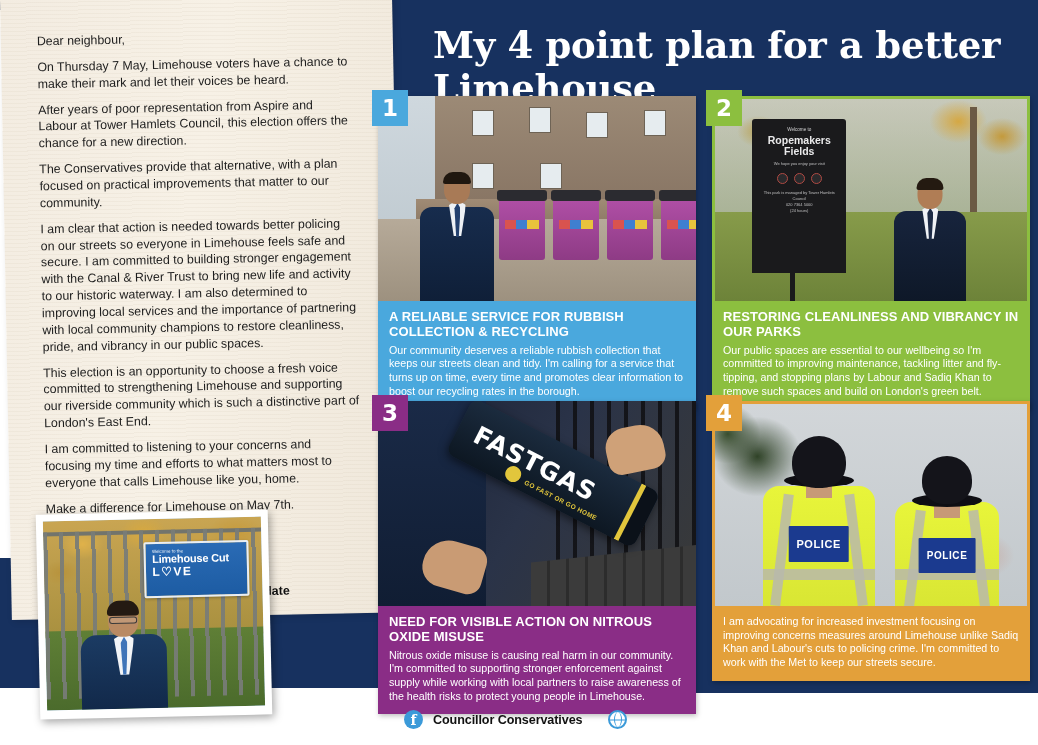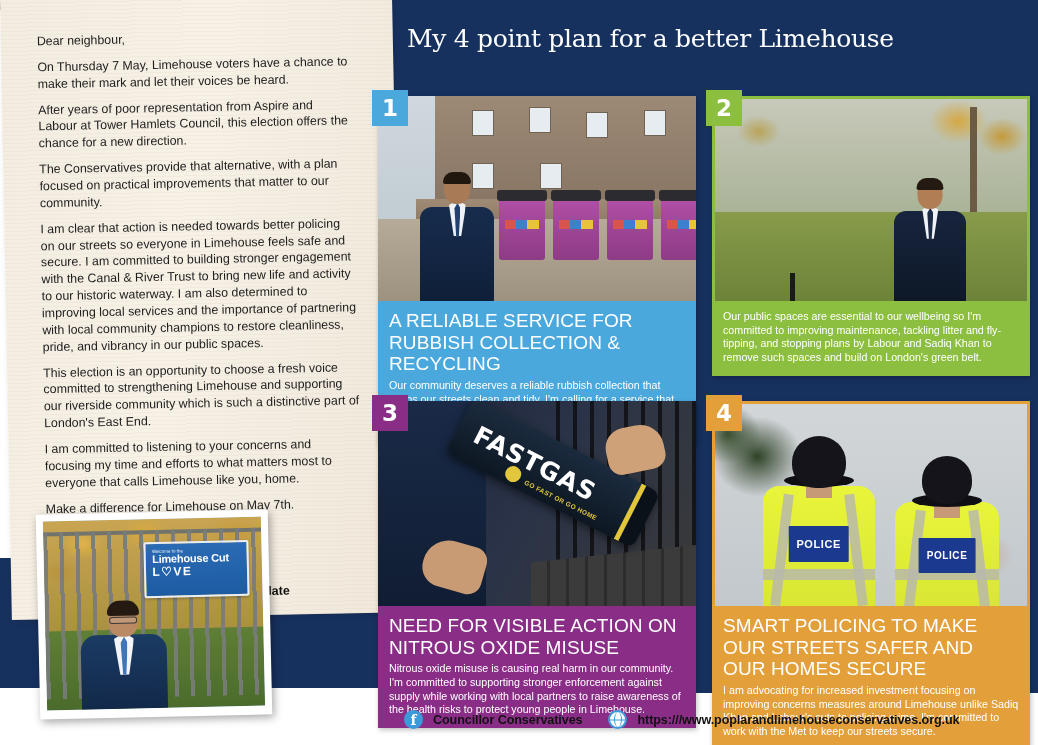--- a/index.html
+++ b/index.html
@@ -179,26 +179,26 @@
   }
   .cand-tie {
     position: absolute; left: 50%; top: 34px; transform: translateX(-50%);
     width: 7px; height: 38px; background: #3f74b8;
     clip-path: polygon(50% 0, 100% 16%, 72% 100%, 28% 100%, 0 16%);
   }
 
   
   .headline {
     position: absolute;
-    left: 407px; top: 24px;
+    left: 433px; top: 24px;
     width: 600px;
     color: #ffffff;
     font-family: "DejaVu Serif", serif;
-    font-weight: normal;
-    font-size: 25px;
+    font-weight: bold;
+    font-size: 37px;
     line-height: 1.17;
     letter-spacing: -0.3px;
   }
 
   
   .card {
     position: absolute;
     width: 318px;
     box-shadow: 1px 2px 5px rgba(0,0,0,0.25);
   }
@@ -211,22 +211,22 @@
     position: relative;
     width: 318px; height: 205px;
     overflow: hidden;
     background: #7d8790;
   }
   .card-body {
     padding: 9px 11px 11px 11px;
     color: #ffffff;
   }
   .card-title {
-    font-size: 19px;
-    font-weight: normal;
+    font-size: 13px;
+    font-weight: bold;
     line-height: 1.14;
     letter-spacing: 0.1px;
     margin-bottom: 4px;
     text-transform: uppercase;
   }
   .card-text {
     font-size: 10.7px;
     line-height: 1.28;
   }
 
@@ -494,29 +494,43 @@
 </div>
 
 <div class="card" id="card-2">
   <div class="badge">2</div>
   <div class="card-photo">
     <div class="c2-sky"></div>
     <div class="c2-trees"></div>
     <div class="c2-trunk"></div>
     <div class="c2-grass"></div>
     <div class="c2-post"></div>
+    <div class="c2-sign">
+      <div class="w">Welcome to</div>
+      <div class="t">Ropemakers Fields</div>
+      <div class="s">We hope you enjoy your visit</div>
+      <div class="c2-icons">
+        <i></i>
+        <i></i>
+        <i></i>
+      </div>
+      <div class="s">This park is managed by Tower Hamlets Council</div>
+      <div class="s">020 7364 5000</div>
+      <div class="s">(24 hours)</div>
+    </div>
     <div class="c2-figure">
       <div class="c2-body"></div>
       <div class="c2-shirt"></div>
       <div class="c2-tie"></div>
       <div class="c2-head"></div>
       <div class="c2-hair"></div>
     </div>
   </div>
   <div class="card-body">
+    <div class="card-title">RESTORING CLEANLINESS AND VIBRANCY IN OUR PARKS</div>
     <div class="card-text">Our public spaces are essential to our wellbeing so I'm committed to improving maintenance, tackling litter and fly-tipping, and stopping plans by Labour and Sadiq Khan to remove such spaces and build on London's green belt.</div>
   </div>
 </div>
 
 <div class="card" id="card-3">
   <div class="badge">3</div>
   <div class="card-photo">
     <div class="c3-bg"></div>
     <div class="c3-rail"></div>
     <div class="c3-kerb"></div>
@@ -560,24 +574,22 @@
         <div class="strap-r"></div>
         <div class="band"></div>
         <div class="plate">POLICE</div>
       </div>
       <div class="neck"></div>
       <div class="brim"></div>
       <div class="helmet"></div>
     </div>
   </div>
   <div class="card-body">
-    <div class="card-title">SMART POLICING TO MAKE OUR STREETS SAFER AND OUR HOMES SECURE</div>
     <div class="card-text">I am advocating for increased investment focusing on improving concerns measures around Limehouse unlike Sadiq Khan and Labour's cuts to policing crime. I'm committed to work with the Met to keep our streets secure.</div>
   </div>
 </div>
 
 <div class="footer-row">
   <div class="fb-icon">f</div>
   <div class="footer-text">Councillor Conservatives</div>
   <div class="footer-gap"></div>
   <div class="globe-icon"></div>
-  <div class="footer-text">https:///www.poplarandlimehouseconservatives.org.uk</div>
 </div>
 
 </body></html>

